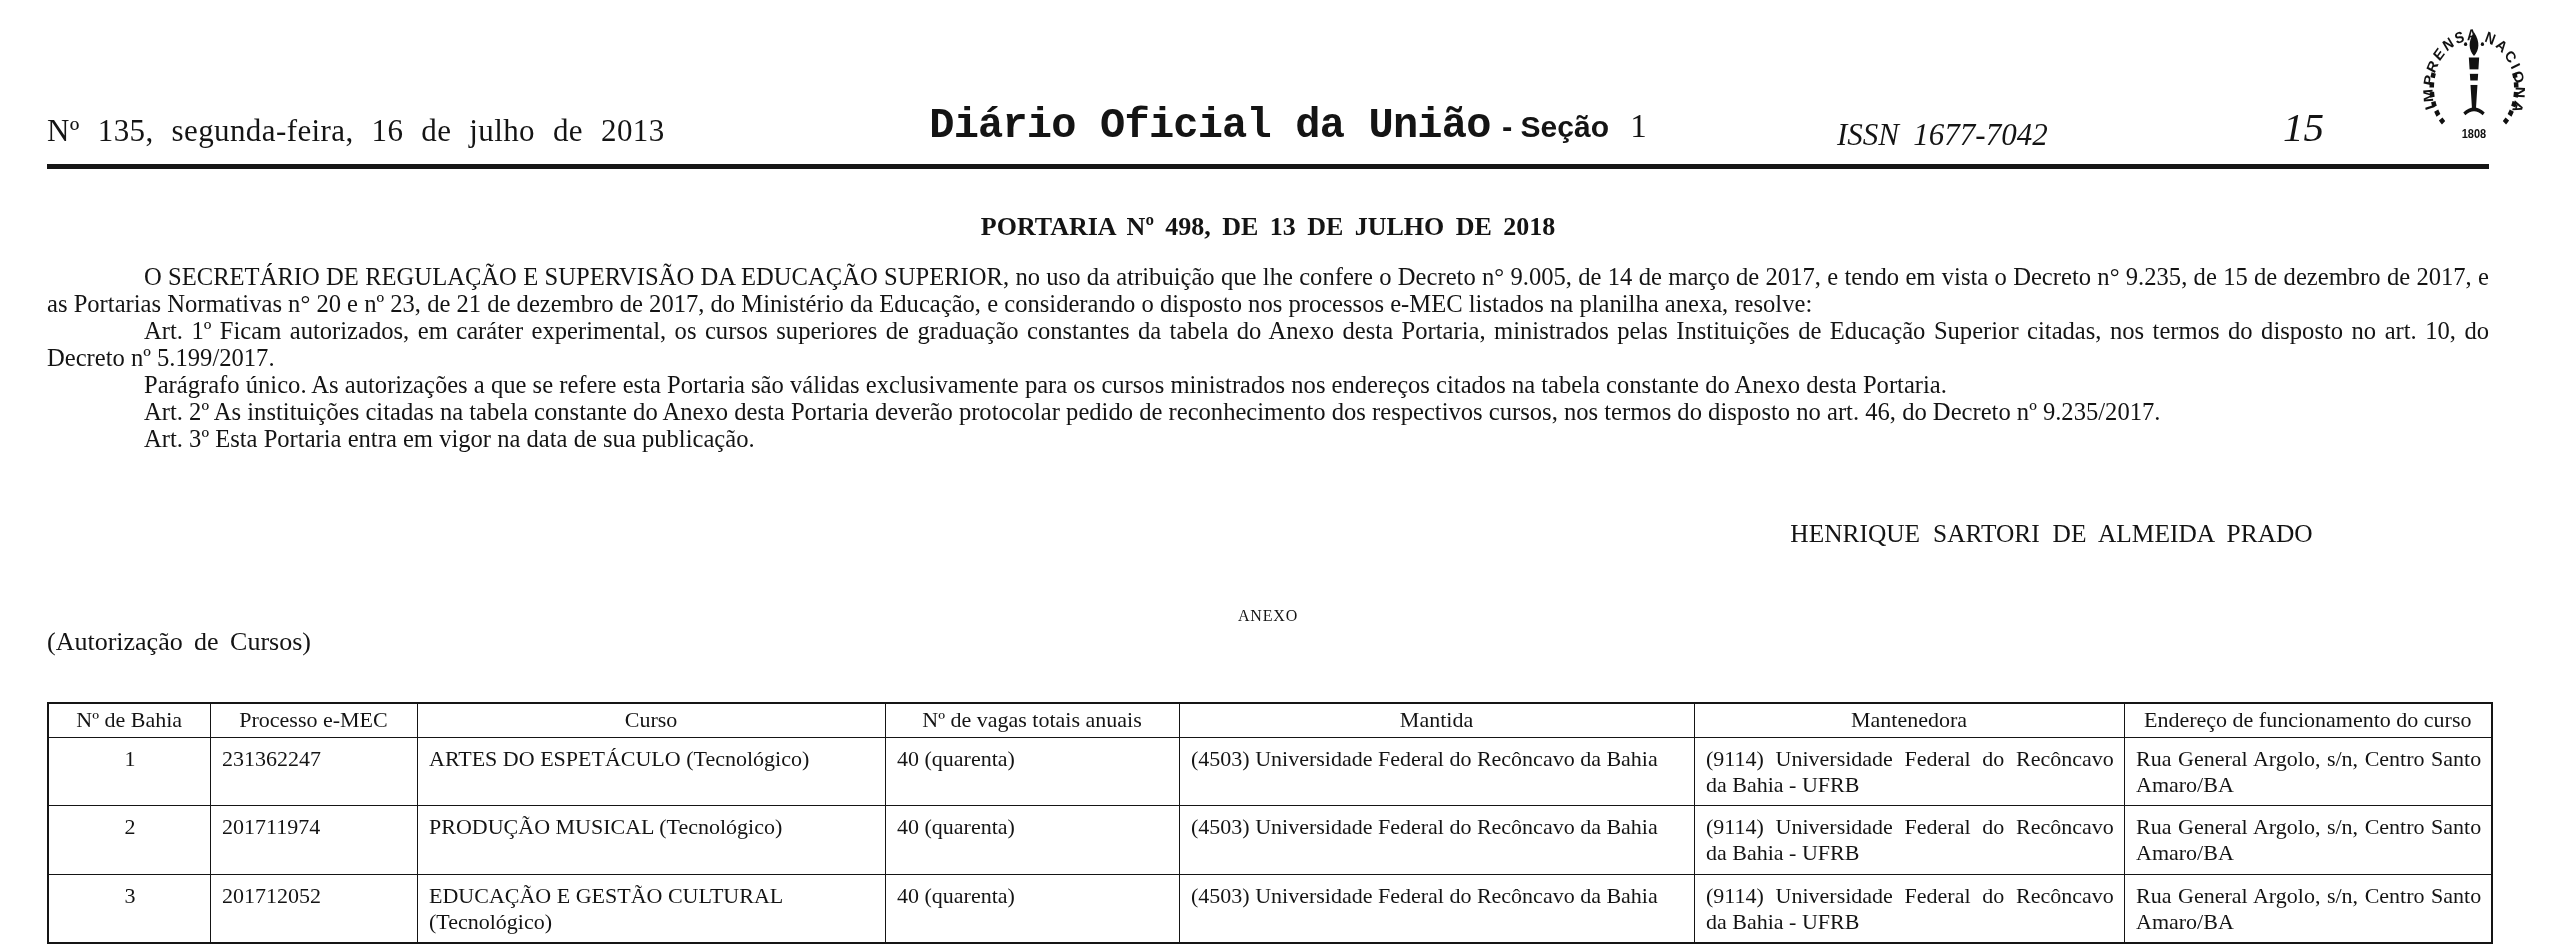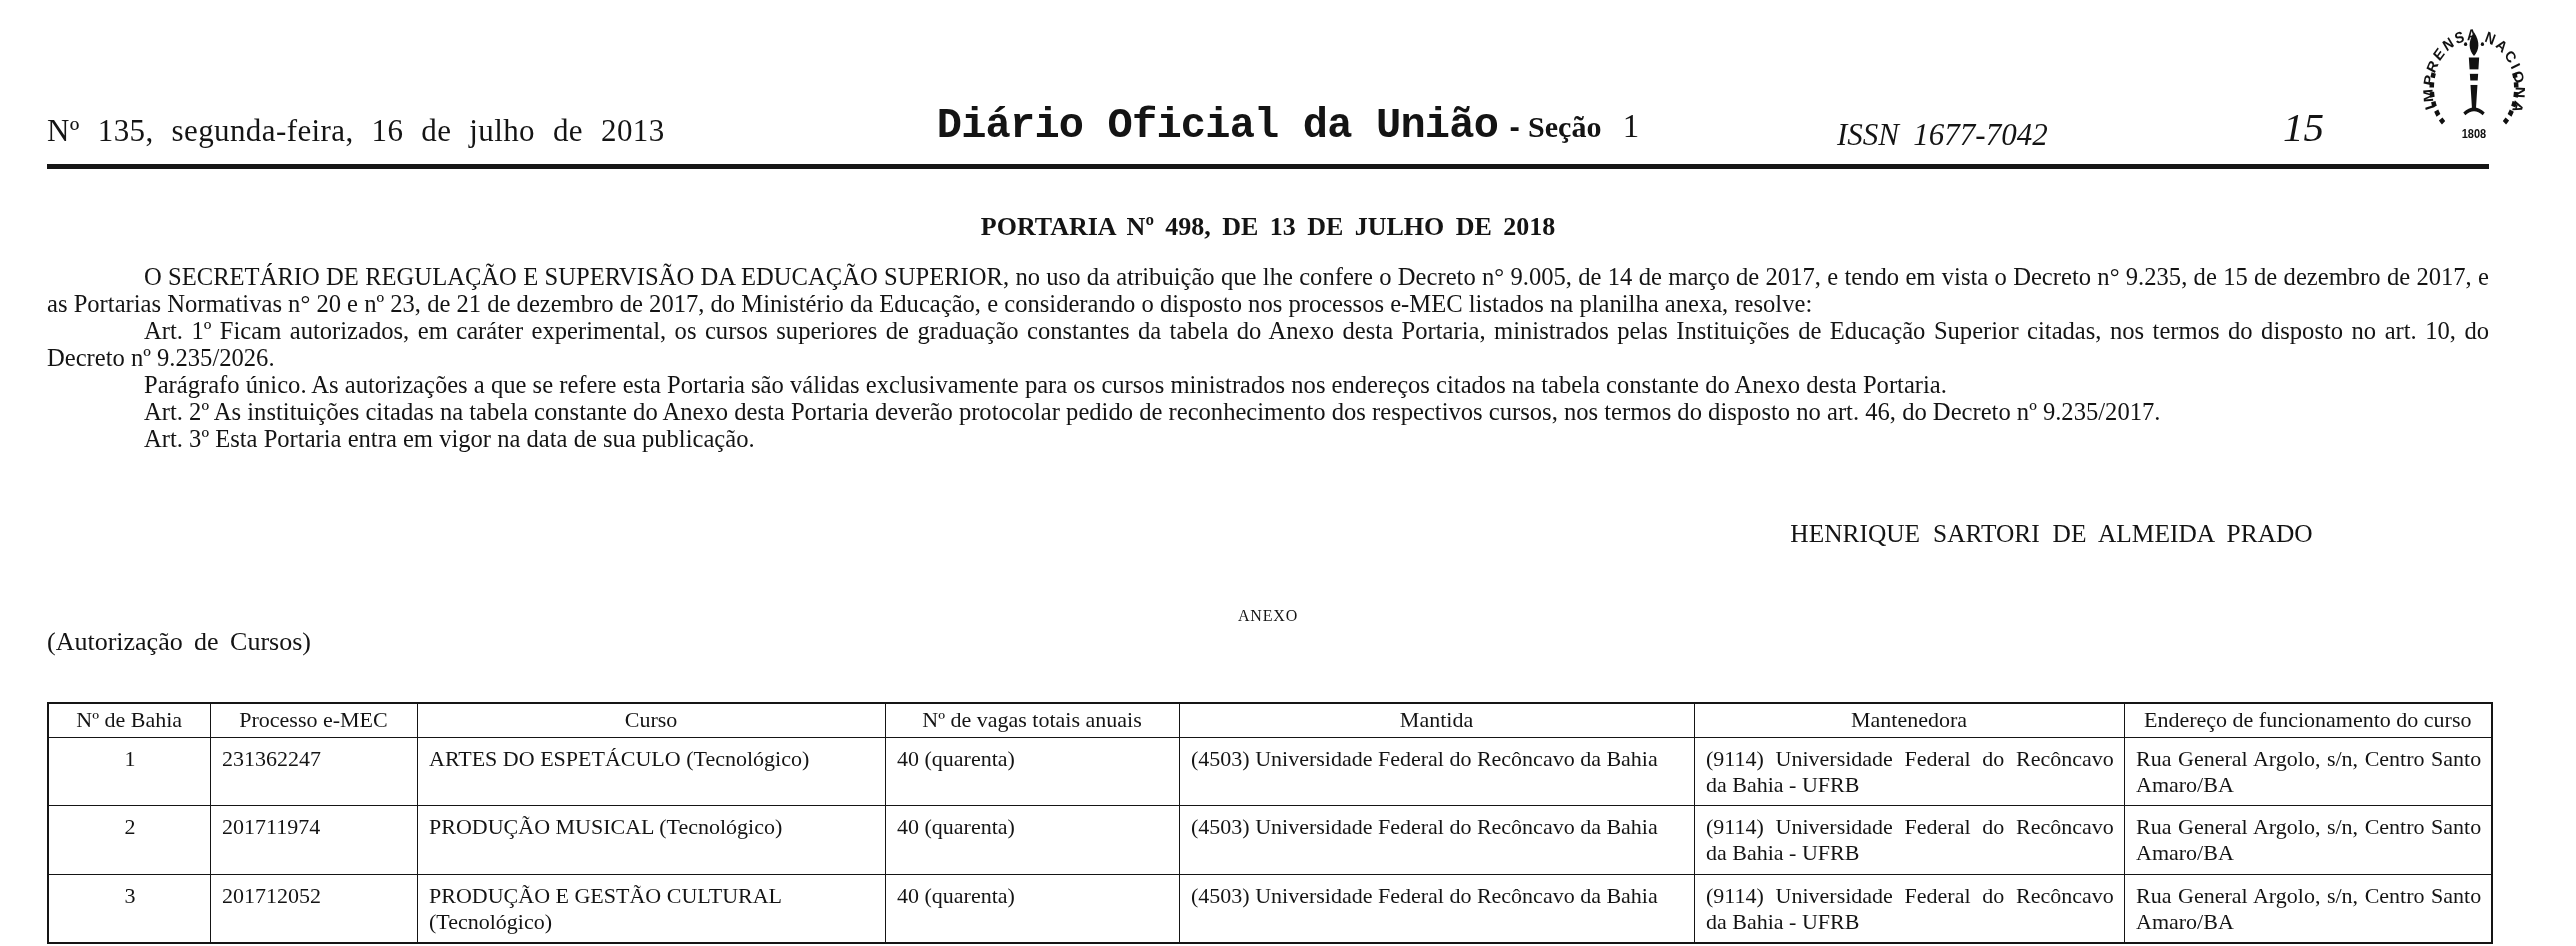--- a/index.html
+++ b/index.html
@@ -24,21 +24,21 @@
   .masthead-title{
     font-family:Liberation Mono, monospace;
     font-weight:bold;font-size:42px;letter-spacing:-0.8px;
     vertical-align:baseline;
   }
   .masthead-sep{
     font-family:"Liberation Sans","DejaVu Sans",sans-serif;
     font-weight:bold;font-size:31px;margin:0 8.2px 0 11.5px;
   }
   .masthead-section{
-    font-family:Liberation Serif, serif;
+    font-family:Liberation Sans, sans-serif;
     font-weight:bold;font-size:30px;
   }
   .masthead-num{
     font-size:33px;margin-left:21.3px;font-weight:normal;
   }
   .issn{
     position:absolute;left:1837px;top:117px;
     font-style:italic;font-size:31px;word-spacing:6.6px;white-space:nowrap;
   }
   .page-number{
@@ -127,21 +127,21 @@
     </g>
     <text x="85" y="172" text-anchor="middle" font-family="Liberation Sans, sans-serif" font-size="17" font-weight="bold" fill="#111">1808</text>
   </svg>
 
   <div class="header-rule"></div>
 
   <div class="doc-title">PORTARIA Nº 498, DE 13 DE JULHO DE 2018</div>
 
   <div class="doc-body">
     <p>O SECRETÁRIO DE REGULAÇÃO E SUPERVISÃO DA EDUCAÇÃO SUPERIOR, no uso da atribuição que lhe confere o Decreto n° 9.005, de 14 de março de 2017, e tendo em vista o Decreto n° 9.235, de 15 de dezembro de 2017, e as Portarias Normativas n° 20 e nº 23, de 21 de dezembro de 2017, do Ministério da Educação, e considerando o disposto nos processos e-MEC listados na planilha anexa, resolve:</p>
-    <p>Art. 1º Ficam autorizados, em caráter experimental, os cursos superiores de graduação constantes da tabela do Anexo desta Portaria, ministrados pelas Instituições de Educação Superior citadas, nos termos do disposto no art. 10, do Decreto nº 9.235/2026.</p>
+    <p>Art. 1º Ficam autorizados, em caráter experimental, os cursos superiores de graduação constantes da tabela do Anexo desta Portaria, ministrados pelas Instituições de Educação Superior citadas, nos termos do disposto no art. 10, do Decreto nº 5.199/2017.</p>
     <p>Parágrafo único. As autorizações a que se refere esta Portaria são válidas exclusivamente para os cursos ministrados nos endereços citados na tabela constante do Anexo desta Portaria.</p>
     <p>Art. 2º As instituições citadas na tabela constante do Anexo desta Portaria deverão protocolar pedido de reconhecimento dos respectivos cursos, nos termos do disposto no art. 46, do Decreto nº 9.235/2017.</p>
     <p>Art. 3º Esta Portaria entra em vigor na data de sua publicação.</p>
   </div>
 
   <div class="signature">HENRIQUE SARTORI DE ALMEIDA PRADO</div>
 
   <div class="annex-title">ANEXO</div>
   <div class="annex-subtitle">(Autorização de Cursos)</div>
 
@@ -181,21 +181,21 @@
         <td class="c-processo">201711974</td>
         <td>PRODUÇÃO MUSICAL (Tecnológico)</td>
         <td>40 (quarenta)</td>
         <td>(4503) Universidade Federal do Recôncavo da Bahia</td>
         <td class="c-just">(9114) Universidade Federal do Recôncavo da Bahia - UFRB</td>
         <td class="c-just">Rua General Argolo, s/n, Centro Santo Amaro/BA</td>
       </tr>
       <tr>
         <td class="c-ordem">3</td>
         <td class="c-processo">201712052</td>
-        <td>PRODUÇÃO E GESTÃO CULTURAL (Tecnológico)</td>
+        <td>EDUCAÇÃO E GESTÃO CULTURAL (Tecnológico)</td>
         <td>40 (quarenta)</td>
         <td>(4503) Universidade Federal do Recôncavo da Bahia</td>
         <td class="c-just">(9114) Universidade Federal do Recôncavo da Bahia - UFRB</td>
         <td class="c-just">Rua General Argolo, s/n, Centro Santo Amaro/BA</td>
       </tr>
     </tbody>
   </table>
 
 </div>
 

